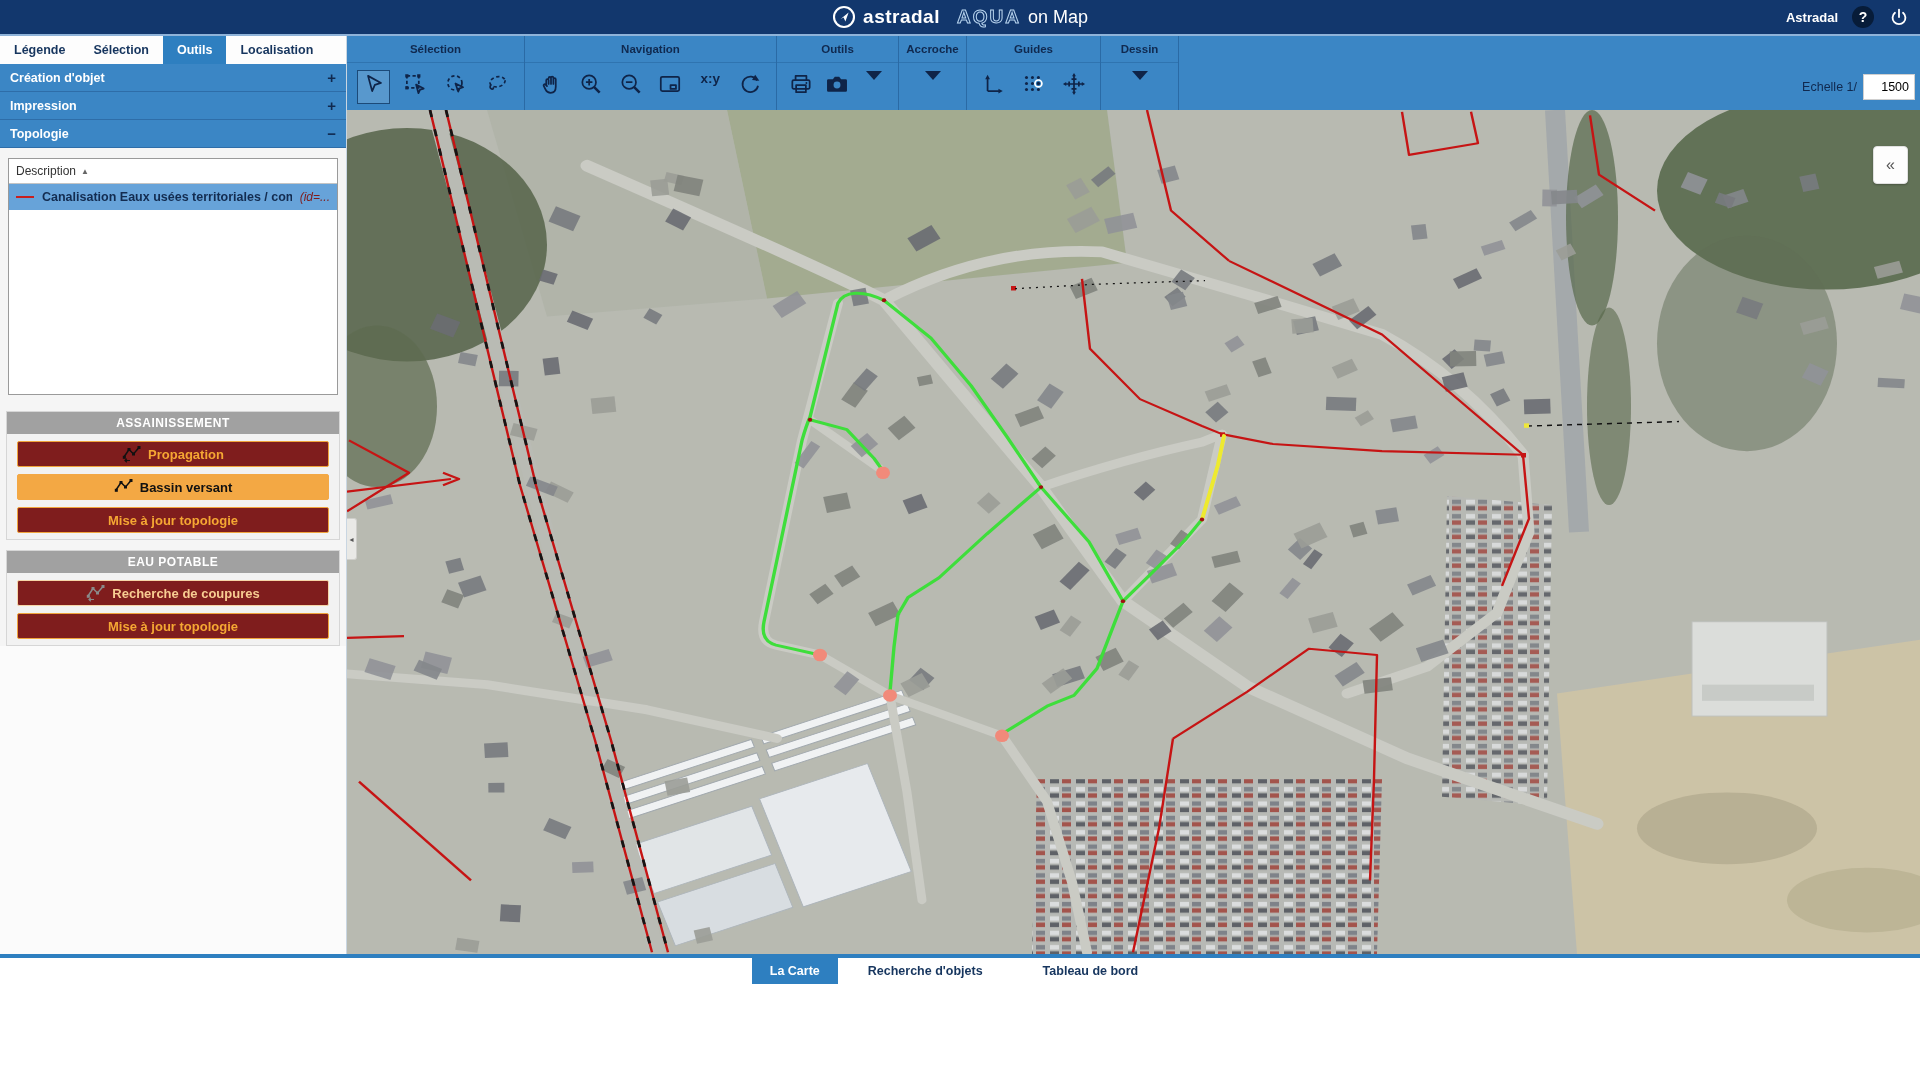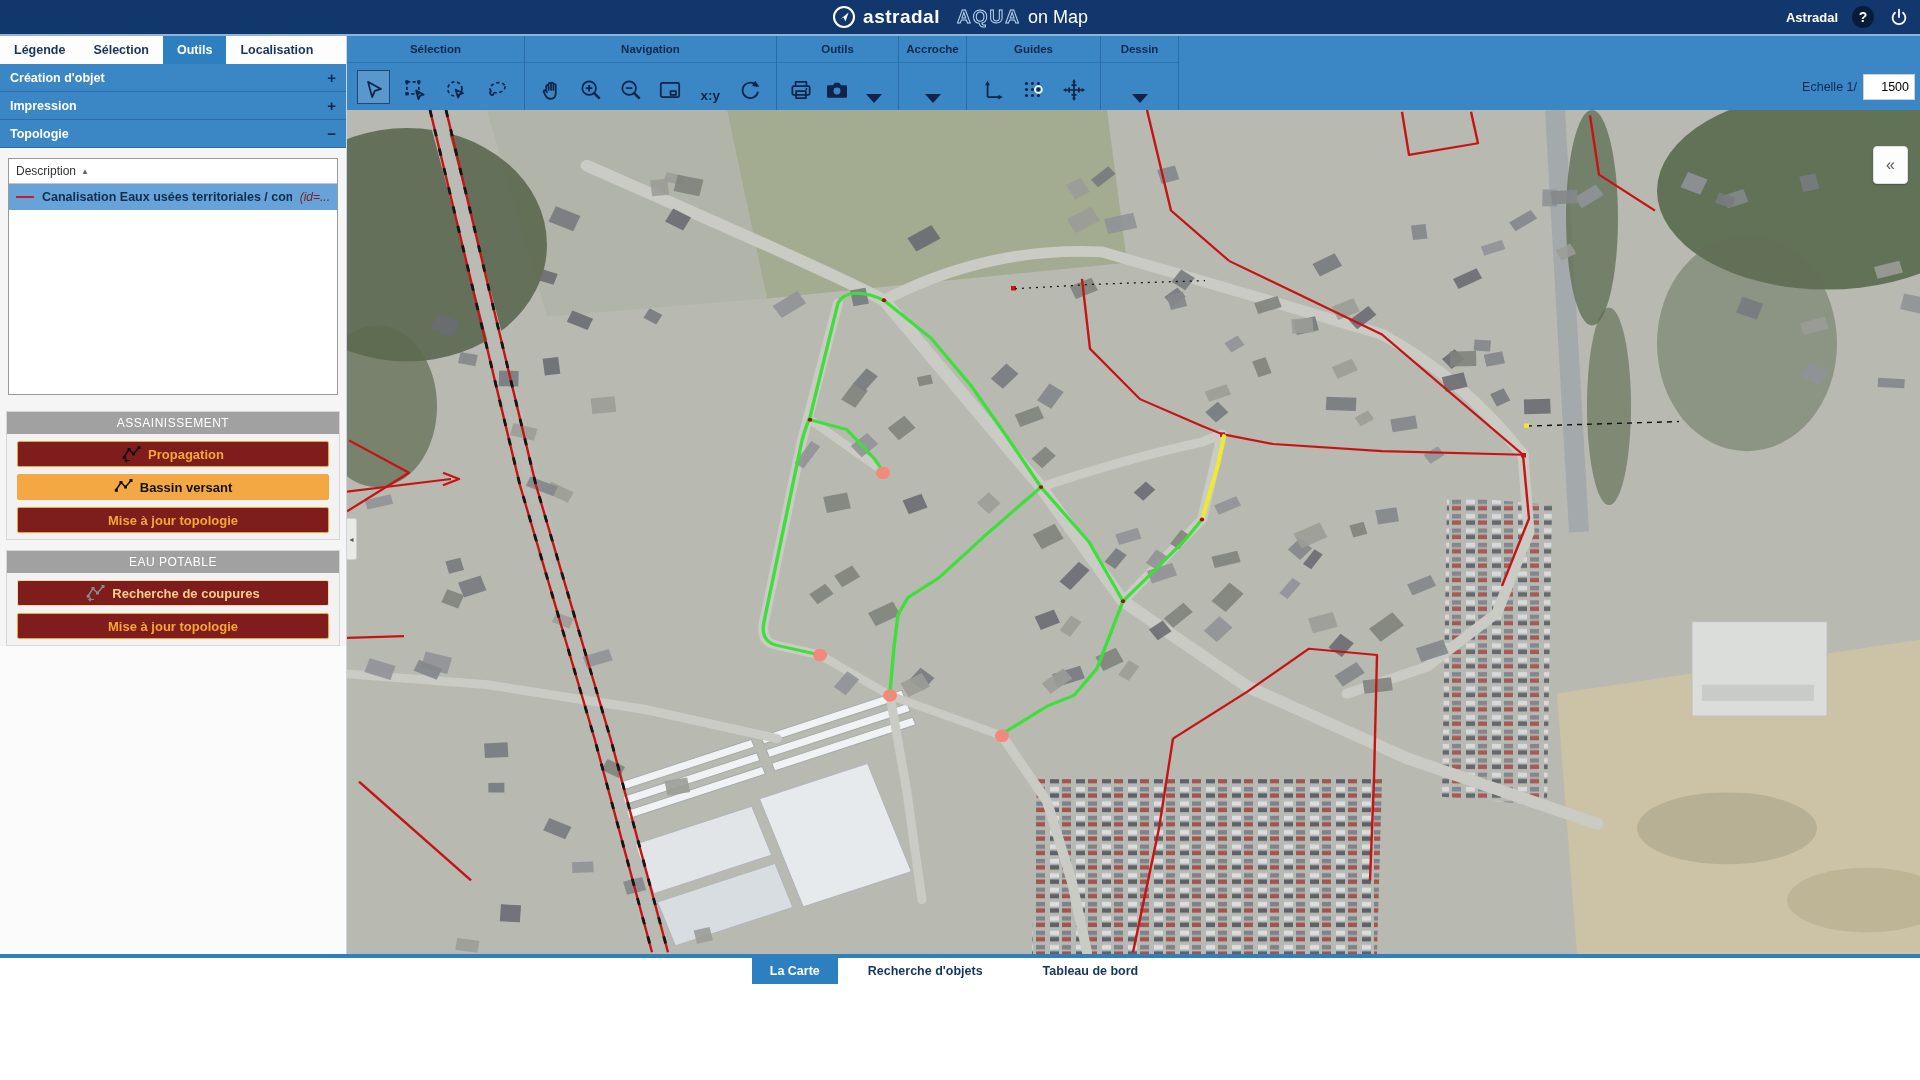--- a/index.html
+++ b/index.html
@@ -46,38 +46,38 @@
   .sort-arrow { font-size:8px; color:#666; }
   .list-row { height:26px; display:flex; align-items:center; gap:8px; padding:0 7px;
     font-size:12.5px; cursor:pointer; }
   .list-row.selected { background:#67a3d9; }
   .row-swatch { width:18px; height:0; border-top:2px solid #c81f1f; flex:0 0 auto; }
   .row-label { font-weight:bold; color:#132c50; white-space:nowrap; overflow:hidden; }
   .row-suffix { font-style:italic; color:#7f1d1d; font-size:12px; white-space:nowrap; }
 
   .tool-section { margin:10px 6px 0 6px; background:#f2f2f2; border:1px solid #d6d6d6; padding-bottom:6px; }
   .tool-section-header { height:22px; background:#a1a1a1; color:#fff; font-size:12px;
-    font-weight:normal; letter-spacing:.5px; display:flex; align-items:center; justify-content:center; }
+    font-weight:bold; letter-spacing:.5px; display:flex; align-items:center; justify-content:center; }
   .obtn { margin:7px 10px 0 10px; height:26px; background:#7f1d1d; border:1.5px solid #f0a43c;
     border-radius:2px; display:flex; align-items:center; justify-content:center; gap:6px;
     font-size:13px; font-weight:bold; color:#f5a733; cursor:pointer; width:calc(100% - 20px); }
   .obtn.filled { background:#f3a844; color:#111; border-color:#f3a844; }
   .obtn.disabled { border-color:#f6d6a8; color:#f8cd92; }
   .sidebar-fill { flex:1 1 auto; background:#fbfbfb; }
 
   
   .content { flex:1 1 auto; display:flex; flex-direction:column; min-width:0; }
 
   
   .toolbar { height:74px; background:#3b86c5; display:flex; position:relative; flex:0 0 auto; }
   .tb-group { border-right:1px solid #2a6aa5; display:flex; flex-direction:column; flex:0 0 auto; }
   .tb-label { height:27px; border-bottom:1px solid #2f74b0; color:#10294f; font-size:11.5px;
     font-weight:bold; display:flex; align-items:center; justify-content:center; }
   .tb-icons { flex:1; display:flex; align-items:center; gap:8px; padding:0 10px; justify-content:center; }
-  .tbtn { width:34px; height:34px; display:flex; align-items:flex-end; justify-content:center;
+  .tbtn { width:34px; height:34px; display:flex; align-items:flex-start; justify-content:center;
     cursor:pointer; border:1px solid transparent; }
   .tbtn.selected { border:1px solid #1c4a78; background:rgba(255,255,255,.15); }
   .ic { width:26px; height:26px; fill:none; stroke:#0f2448; stroke-width:1.6; stroke-linejoin:round; }
   .ic .f, .f { fill:#0f2448; stroke:none; }
   .xy { color:#0f2448; font-weight:bold; font-size:13.5px; }
   .dd { width:0; height:0; border-left:8px solid transparent; border-right:8px solid transparent;
     border-top:9px solid #0f2448; }
   .scale-box { position:absolute; right:0; top:27px; height:47px; display:flex; align-items:center;
     gap:6px; padding-right:5px; }
   .scale-label { color:#10294f; font-size:12.5px; }

